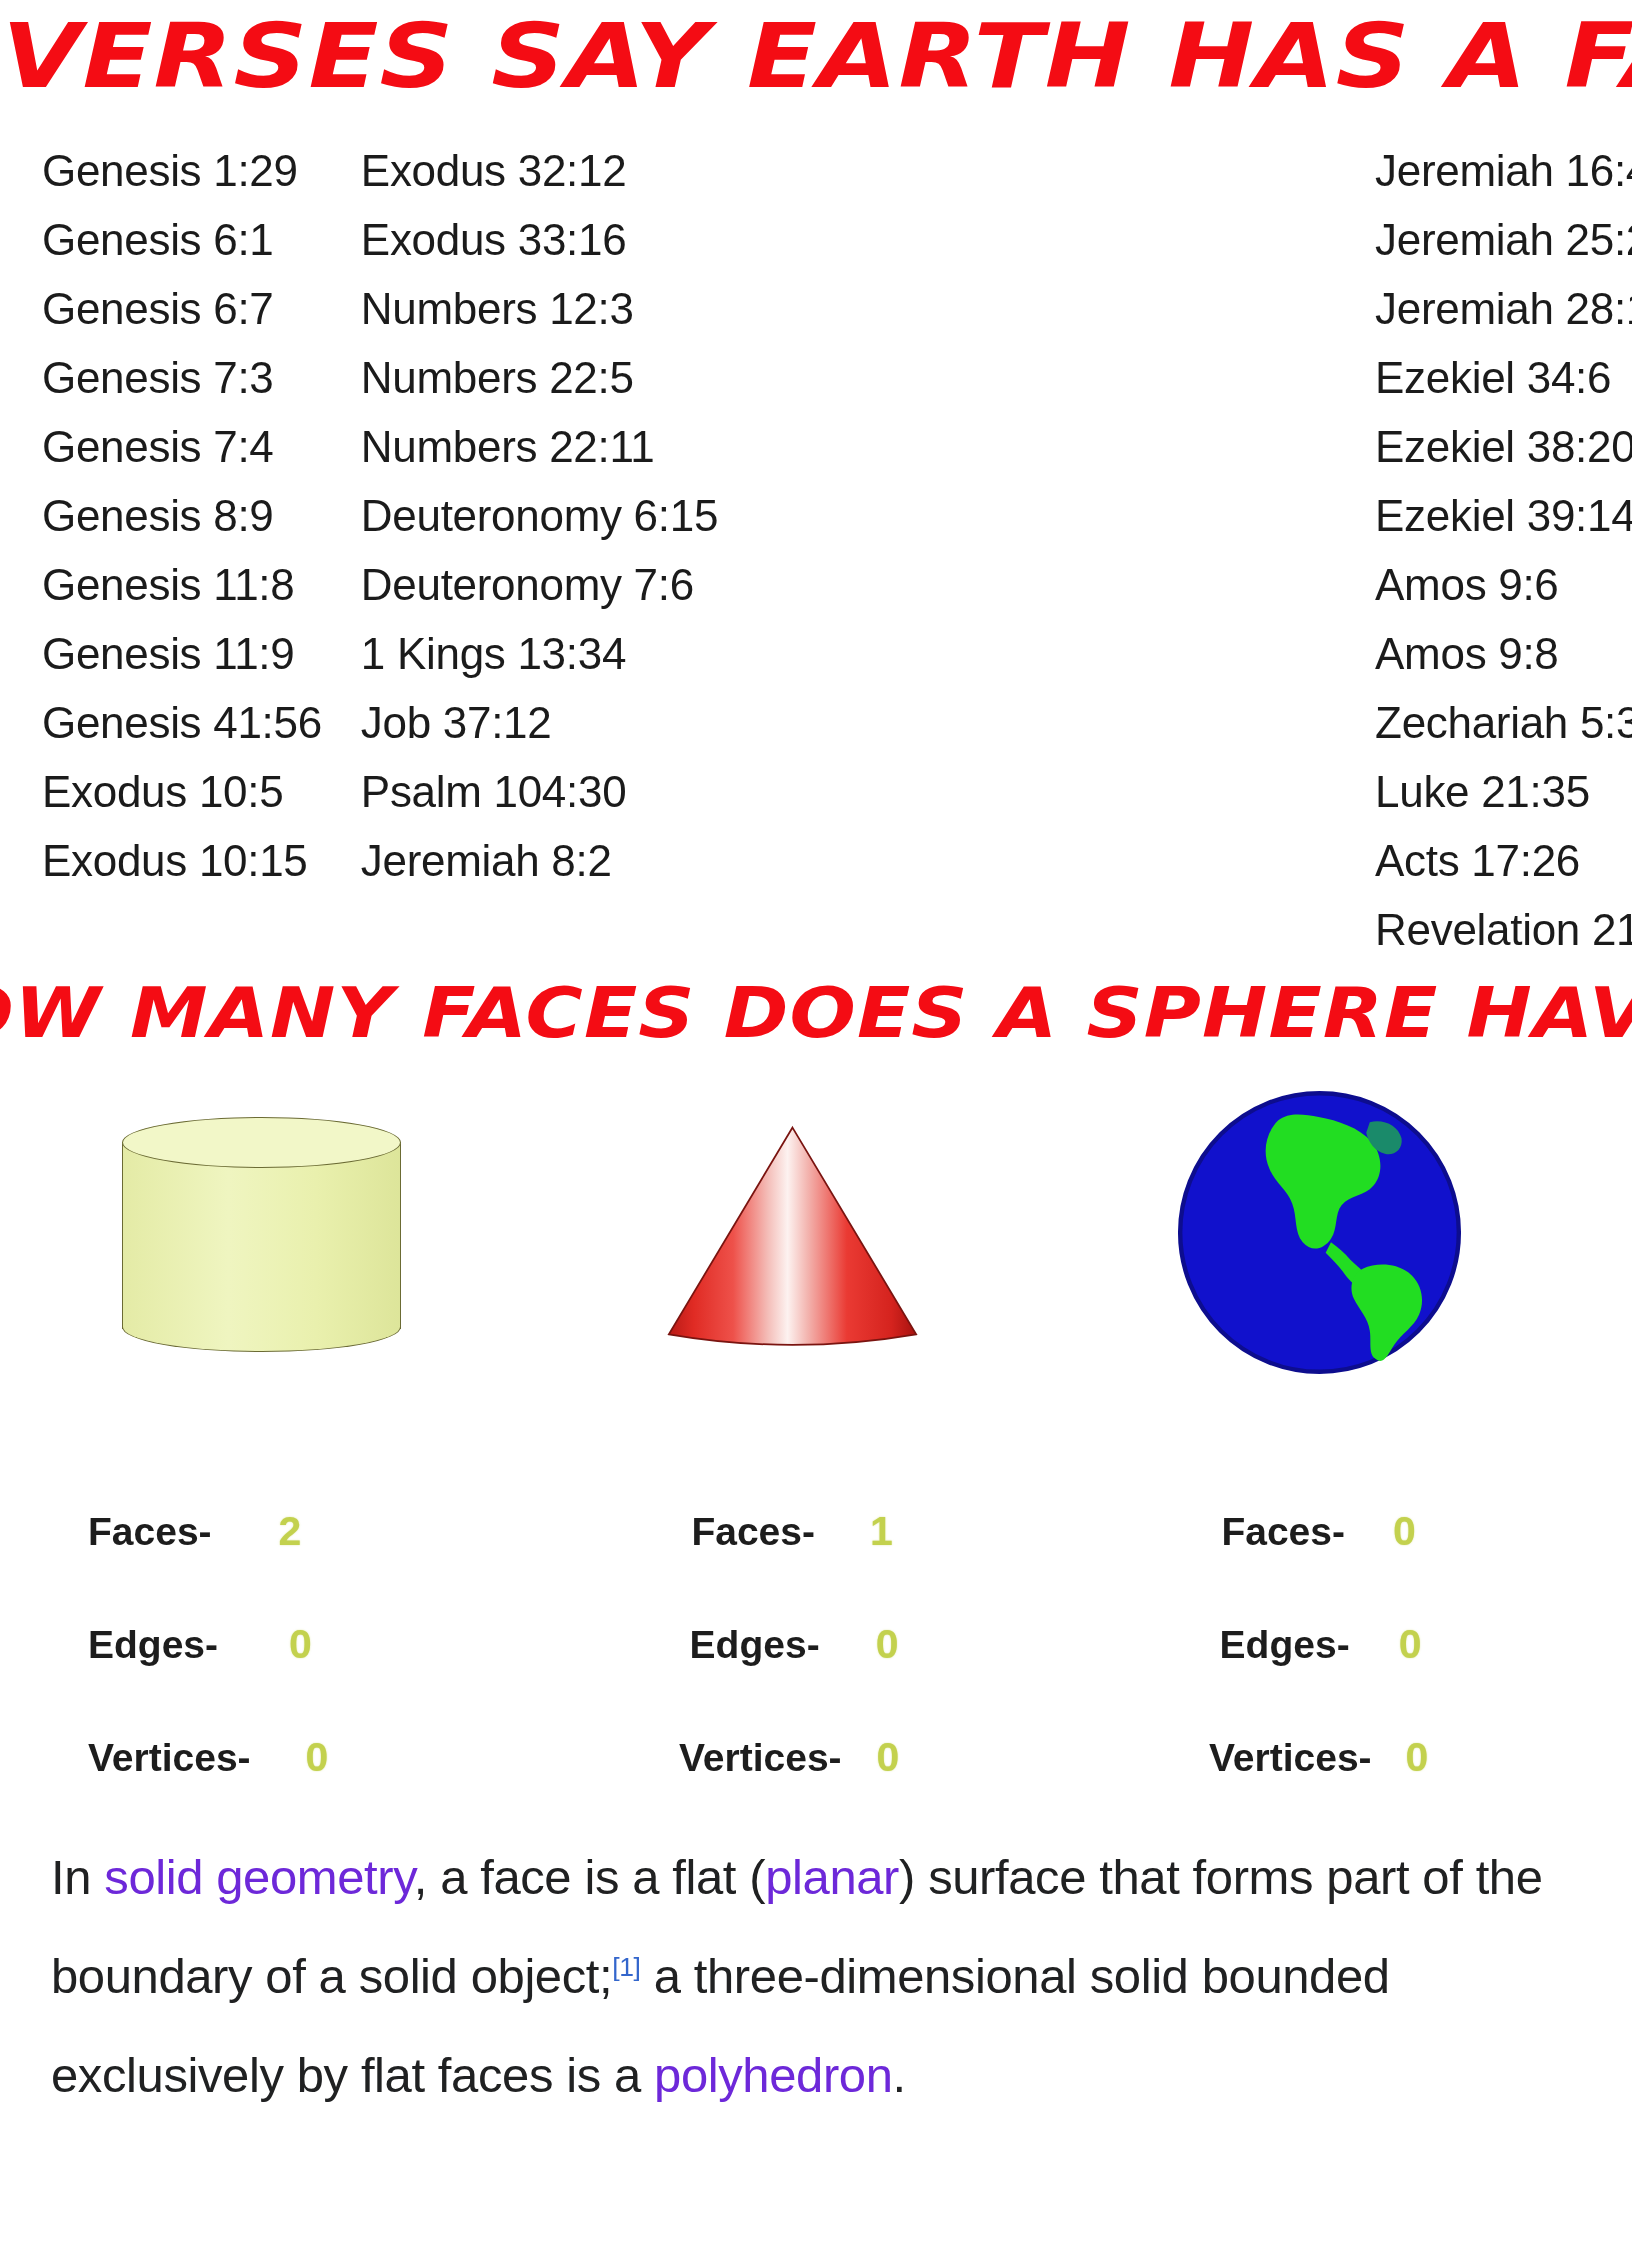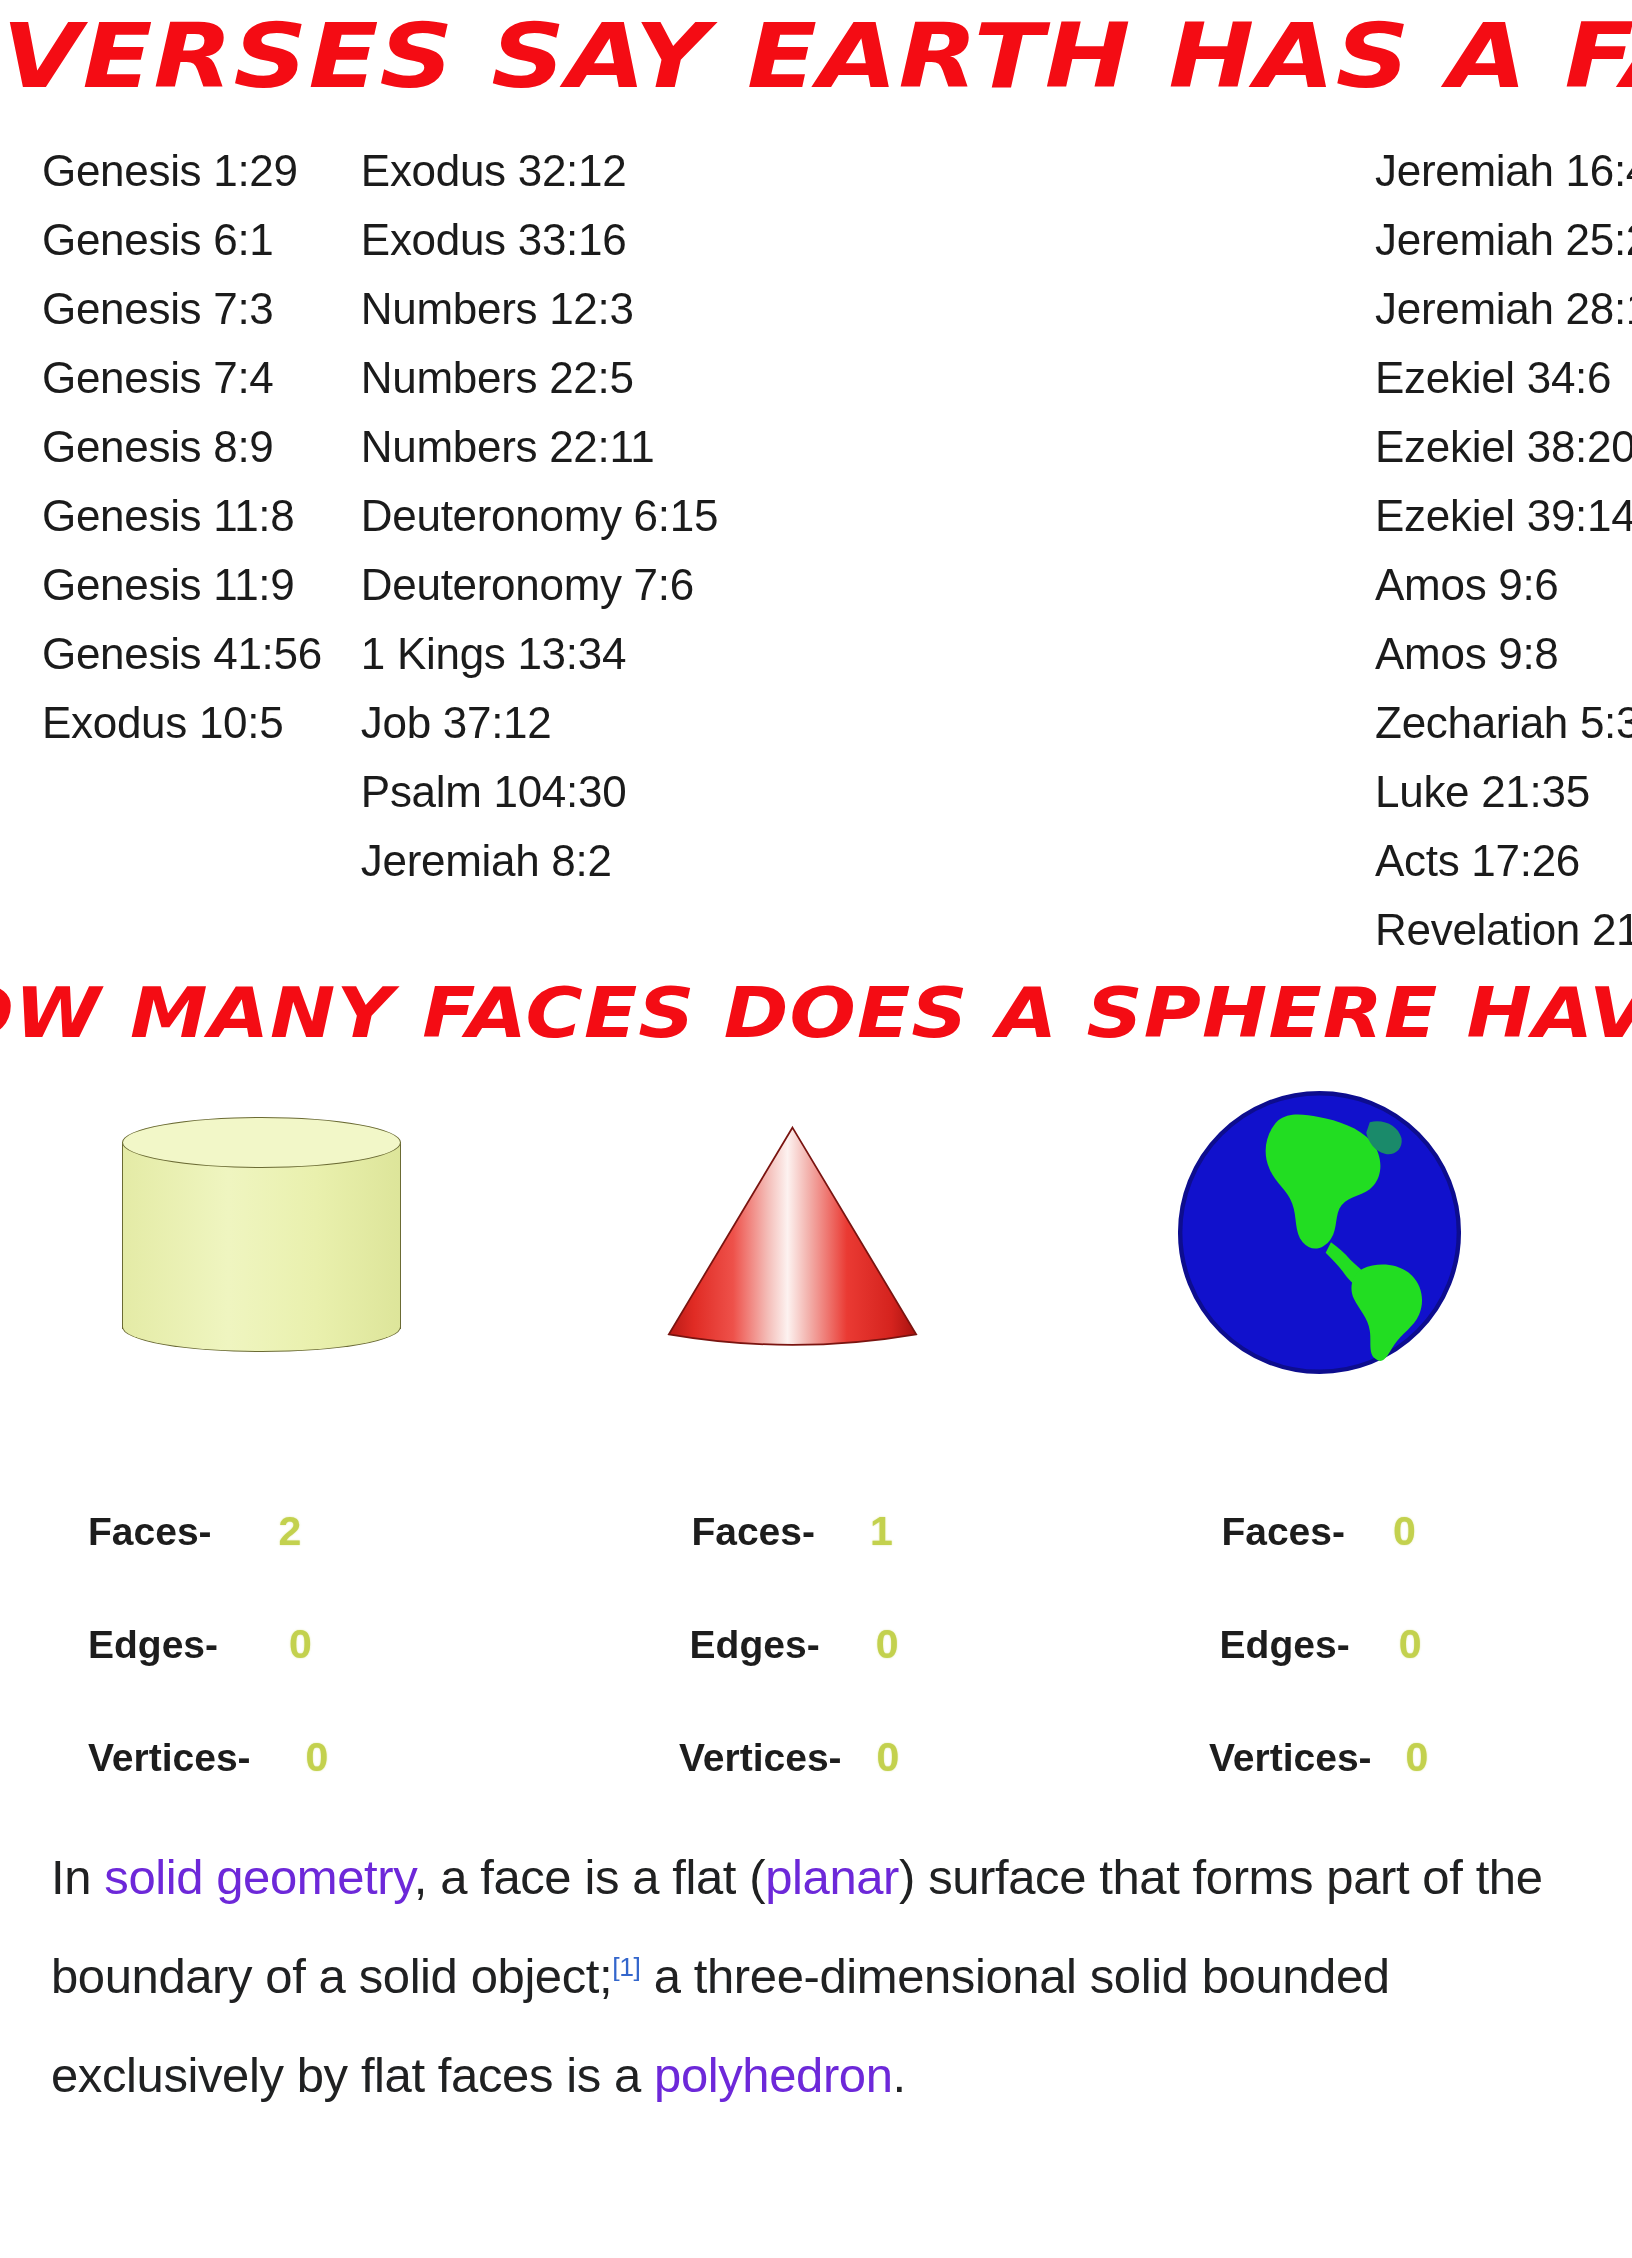--- a/index.html
+++ b/index.html
@@ -214,27 +214,29 @@
 </head>
 <body>
 
 <div class="banner" id="banner-top">36 Verses Say Earth Has A Face</div>
 
 <div id="verse-grid">
 
   <div class="verse-col c1">
     <div class="verse-item">Genesis 1:29</div>
     <div class="verse-item">Genesis 6:1</div>
+    <div class="verse-item">Genesis 6:7</div>
     <div class="verse-item">Genesis 7:3</div>
     <div class="verse-item">Genesis 7:4</div>
     <div class="verse-item">Genesis 8:9</div>
     <div class="verse-item">Genesis 11:8</div>
     <div class="verse-item">Genesis 11:9</div>
     <div class="verse-item">Genesis 41:56</div>
     <div class="verse-item">Exodus 10:5</div>
+    <div class="verse-item">Exodus 10:15</div>
   </div>
 
   <div class="verse-col c2">
     <div class="verse-item">Exodus 32:12</div>
     <div class="verse-item">Exodus 33:16</div>
     <div class="verse-item">Numbers 12:3</div>
     <div class="verse-item">Numbers 22:5</div>
     <div class="verse-item">Numbers 22:11</div>
     <div class="verse-item">Deuteronomy 6:15</div>
     <div class="verse-item">Deuteronomy 7:6</div>

